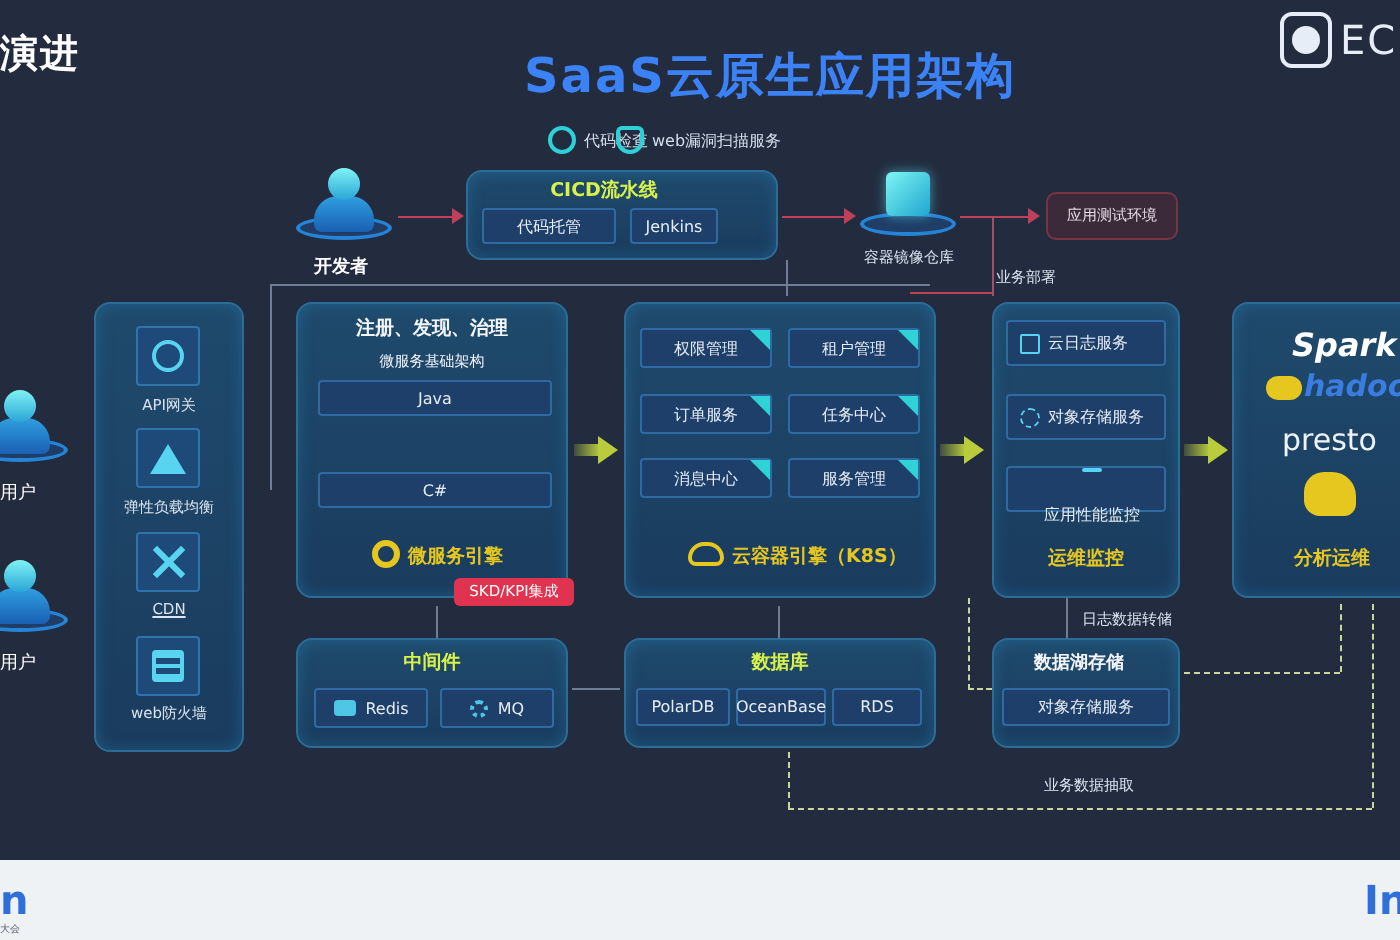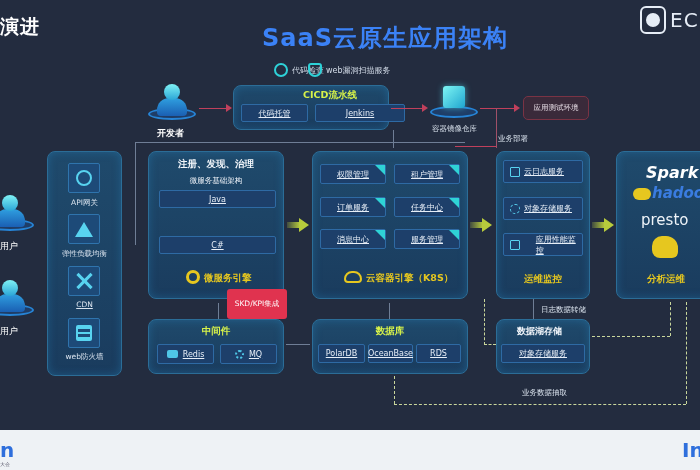--- a/index.html
+++ b/index.html
@@ -13,21 +13,21 @@
   .brand { left: 640px; top: 6px; display: flex; align-items: center; gap: 4px; }
   .brand-hex { width: 26px; height: 28px; border: 2px solid #e6edf6; border-radius: 6px; display:flex; align-items:center; justify-content:center; }
   .brand-hex span { width: 14px; height: 14px; border-radius: 50%; background: #e6edf6; display:block; position: relative; }
   .brand-text { font-size: 20px; color: #e6edf6; letter-spacing: 1px; }
 
   .tag { display: flex; align-items: center; gap: 4px; font-size: 8px; color: #d5deea; }
   .tag .ic { width: 14px; height: 14px; border: 2px solid #2ed1d8; border-radius: 50%; position: relative; }
   .tag .ic.shield { border-radius: 3px 3px 7px 7px; }
 
   .panel { position: absolute; background: linear-gradient(180deg, #1f4a6c 0%, #1a3c5e 100%); border: 1px solid #2b6d97; border-radius: 8px; box-shadow: 0 0 8px rgba(41,140,200,0.35) inset; }
-  .cell { position: absolute; background: #1d3f6a; border: 1px solid #2e6aa4; border-radius: 2px; font-size: 8px; color: #e7eef7; display: flex; align-items: center; justify-content: center; text-decoration: underline; }
+  .cell { position: absolute; background: #1d3f6a; border: 1px solid #2e6aa4; border-radius: 2px; font-size: 8px; color: #e7eef7; display: flex; align-items: center; justify-content: center; }
   .cell.corner::after { content: ""; position: absolute; right: 0; top: 0; width: 0; height: 0; border-top: 10px solid #2fd3d6; border-left: 10px solid transparent; }
   .ptitle { position: absolute; font-size: 9.5px; color: #d7f24a; font-weight: bold; text-align: center; }
   .wtitle { position: absolute; font-size: 9px; color: #f2f6fb; font-weight: bold; text-align: center; }
   .lbl { position: absolute; font-size: 7.5px; color: #dbe4ef; white-space: nowrap; }
   .hline { position: absolute; height: 1px; background: #6f7e96; }
   .vline { position: absolute; width: 1px; background: #6f7e96; }
   .redline { position: absolute; height: 1px; background: #c0405c; }
   .dot-h { position: absolute; height: 0; border-top: 1px dashed #c9d79c; }
   .dot-v { position: absolute; width: 0; border-left: 1px dashed #c9d79c; }
   .arrow-r { position: absolute; width: 0; height: 0; border-top: 4px solid transparent; border-bottom: 4px solid transparent; border-left: 6px solid #c0405c; }
@@ -79,23 +79,23 @@
     <div class="base" style="left:0; top:24px;"></div>
     <div class="body" style="left:9px; top:14px;"></div>
     <div class="head" style="left:16px; top:0;"></div>
   </div>
   <div class="lbl" style="left:157px; top:127px; font-size:9px; font-weight:bold; color:#fff;">开发者</div>
 
   <div class="redline" style="left:199px; top:108px; width:30px;"></div>
   <div class="arrow-r" style="left:226px; top:104px;"></div>
 
   <div class="panel" style="left:233px; top:85px; width:156px; height:45px;"></div>
-  <div class="ptitle" style="left:233px; top:89px; width:138px;margin-left:28px;">CICD流水线</div>
+  <div class="ptitle" style="left:233px; top:89px; width:138px;">CICD流水线</div>
   <div class="cell" style="left:241px; top:104px; width:67px; height:18px;">代码托管</div>
-  <div class="cell" style="left:315px; top:104px; width:90px; height:18px;">Jenkins</div>
+  <div class="cell" style="left:315px; top:104px; width:44px; height:18px;">Jenkins</div>
 
   <div class="redline" style="left:391px; top:108px; width:34px;"></div>
   <div class="arrow-r" style="left:422px; top:104px;"></div>
 
   <div class="person" style="left:430px; top:82px; width:48px; height:40px;">
     <div class="base" style="left:0; top:24px;"></div>
     <div class="cube" style="left:13px; top:4px;"></div>
   </div>
   <div class="lbl" style="left:432px; top:124px;">容器镜像仓库</div>
 
@@ -142,21 +142,21 @@
     </div>
   <div class="lbl" style="left:47px; top:352px; width:75px; text-align:center;">web防火墙</div>
 
   <div class="panel" style="left:148px; top:151px; width:136px; height:148px;"></div>
   <div class="wtitle" style="left:148px; top:176px; width:136px; font-size:7.5px; font-weight:normal;">微服务基础架构</div>
   <div class="wtitle" style="left:148px; top:158px; width:136px; font-size:9.5px;">注册、发现、治理</div>
   <div class="cell" style="left:159px; top:190px; width:117px; height:18px;">Java</div>
   <div class="cell" style="left:159px; top:236px; width:117px; height:18px;">C#</div>
   <div class="abs" style="left:186px; top:270px; width:14px; height:14px; border-radius:50%; border:3px solid #e6c71f;"></div>
   <div class="ptitle" style="left:204px; top:272px; color:#e6c71f;">微服务引擎</div>
-  <div class="abs" style="left:227px; top:289px; width:60px; height:30px; background:#e0334f; border-radius:3px; font-size:7.5px; color:#fff; display:flex; align-items:center; justify-content:center;">SKD/KPI集成</div>
+  <div class="abs" style="left:227px; top:289px; width:60px; height:14px; background:#e0334f; border-radius:3px; font-size:7.5px; color:#fff; display:flex; align-items:center; justify-content:center;">SKD/KPI集成</div>
 
   <div class="big-arrow" style="left:287px; top:219px;"></div>
 
   <div class="panel" style="left:312px; top:151px; width:156px; height:148px;"></div>
   <div class="cell corner" style="left:320px; top:164px; width:66px; height:20px;">权限管理</div>
   <div class="cell corner" style="left:394px; top:164px; width:66px; height:20px;">租户管理</div>
   <div class="cell corner" style="left:320px; top:197px; width:66px; height:20px;">订单服务</div>
   <div class="cell corner" style="left:394px; top:197px; width:66px; height:20px;">任务中心</div>
   <div class="cell corner" style="left:394px; top:229px; width:66px; height:20px;">服务管理</div>
   <div class="cell corner" style="left:320px; top:229px; width:66px; height:20px;">消息中心</div>
@@ -167,21 +167,21 @@
 
   <div class="panel" style="left:496px; top:151px; width:94px; height:148px;"></div>
   <div class="cell" style="left:503px; top:160px; width:80px; height:23px; justify-content:flex-start; padding-left:6px; gap:4px;">
     <span style="width:10px;height:10px;border:1.5px solid #58d3f0;border-radius:1px;"></span>
     <span>云日志服务</span>
   </div>
   <div class="cell" style="left:503px; top:197px; width:80px; height:23px; justify-content:flex-start; padding-left:6px; gap:4px;">
     <span style="width:10px;height:10px;border:1.5px dashed #58d3f0;border-radius:50%;"></span>
     <span>对象存储服务</span>
   </div>
-  <div class="cell" style="left:503px; top:233px; width:80px; height:23px; justify-content:flex-start; padding-left:6px; gap:16px;">
+  <div class="cell" style="left:503px; top:233px; width:80px; height:23px; justify-content:flex-start; padding-left:6px; gap:16px;flex-direction:column;">
     <span style="width:10px;height:10px;border:1.5px solid #58d3f0;border-radius:1px;"></span>
     <span>应用性能监控</span>
   </div>
   <div class="ptitle" style="left:496px; top:273px; width:94px; color:#e6c71f;">运维监控</div>
 
   <div class="big-arrow" style="left:592px; top:219px;"></div>
 
   <div class="panel" style="left:616px; top:151px; width:100px; height:148px;"></div>
   <div class="bd-logo" style="left:646px; top:163px; font-size:16px; color:#ffffff;">Spark</div>
   <div class="abs" style="left:633px; top:188px; width:18px; height:12px; background:#e6c71f; border-radius:6px;"></div>

